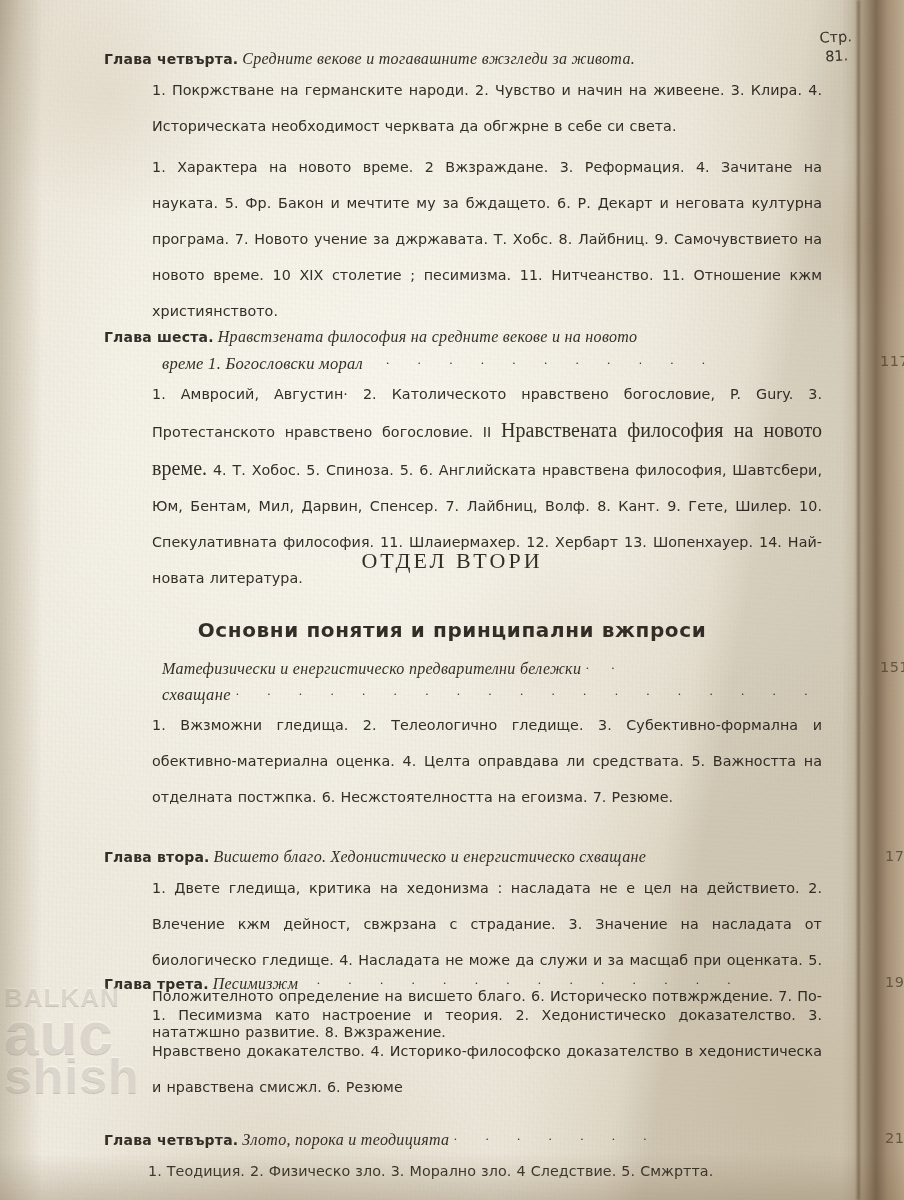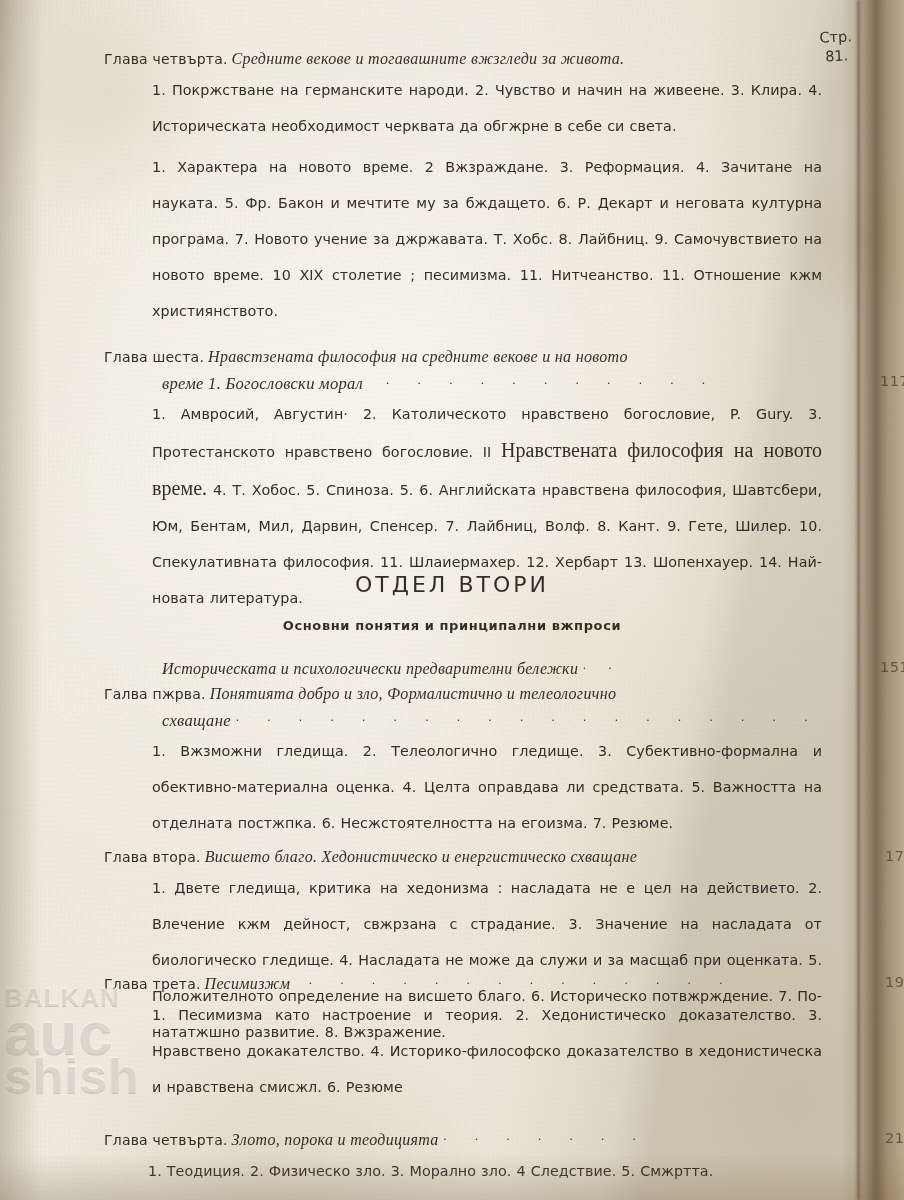--- a/index.html
+++ b/index.html
@@ -120,21 +120,21 @@
   .ch-line {
     display: block;
     font-size: 15.5px;
     line-height: 25px;
     letter-spacing: .1px;
     white-space: nowrap;
   }
   .ch-label {
     font-family: "DejaVu Sans", sans-serif;
     font-size: 14px;
-    font-weight: normal;
+    font-weight: bold;
     letter-spacing: .2px;
   }
   .ch-title {
     font-family: "Liberation Serif", serif;
     font-style: italic;
     font-size: 16px;
     letter-spacing: .3px;
   }
   .ch-title-wrap {
     font-family: "Liberation Serif", serif;
@@ -188,21 +188,21 @@
     font-size: 22px;
     letter-spacing: 3px;
     color: #241f18;
   }
   .sec-sub {
     position: absolute;
     left: 0; right: 0;
     text-align: center;
     font-family: "DejaVu Sans", sans-serif;
     font-weight: bold;
-    font-size: 13px;
+    font-size: 20px;
     letter-spacing: .6px;
     color: #241f18;
   }
 
   
   #str-head {
     position: absolute;
     right: 52px;
     top: 28px;
     text-align: center;
@@ -244,49 +244,45 @@
         <span class="ch-label">Глава четвърта.</span>
         <span class="ch-title">Средните векове и тогавашните вжзгледи за  живота.</span>
       </div>
       <div class="items">1. Покржстване на германските народи. 2. Чувство и начин на живеене. 3. Клира. 4. Историческата необходимост черквата да обгжрне в себе си света.</div>
     </div>
 
     <div class="blk" style="top:149px;">
       <div class="items">1. Характера на новото време. 2 Вжзраждане.  3.  Реформация. 4. Зачитане на науката. 5. Фр. Бакон и мечтите му за бждащето. 6. Р. Декарт и неговата  културна програма. 7. Новото  учение за джржавата. Т. Хобс. 8. Лайбниц. 9. Самочувствието на новото време. 10 XIX столетие ; песимизма. 11. Нитчеанство. 11. Отношение кжм християнството.</div>
     </div>
 
-    <div class="blk" style="top:324px;margin-top:20px;">
+    <div class="blk" style="top:324px;">
       <div class="ch-line">
         <span class="ch-label">Глава шеста.</span>
         <span class="ch-title">Нравстзената философия на средните векове и на новото</span>
       </div>
       <div class="ch-title-wrap">
         <span>време 1. Богословски морал</span>
         <span class="dots wide" style="font-style:normal; margin-left:18px;">· · · · · · · · · · ·</span>
         <span class="pg" style="top:25px; font-style:normal;">117.</span>
       </div>
       <div class="items"><span>1. Амвросий, Августин· 2. Католическото нравствено богословие, P. Gury. 3. Протестанското нравствено  богословие. II </span><span class="ital-run">Нравствената философия на новото време.</span><span> 4.  Т.  Хобос.  5.  Спиноза.  5. 6. Английската нравствена философия, Шавтсбери,  Юм, Бентам, Мил, Дарвин, Спенсер. 7. Лайбниц, Волф. 8. Кант. 9. Гете, Шилер. 10. Спекулативната  философия. 11.  Шлаиермахер. 12.  Хербарт 13. Шопенхауер. 14. Най-новата литература.</span></div>
     </div>
 
-    <div class="sec-title" style="top:572px;">ОТДЕЛ ВТОРИ</div>
+    <div class="sec-title" style="top:548px;font-family:Liberation Serif, serif;">ОТДЕЛ ВТОРИ</div>
     <div class="sec-sub" style="top:618px;">Основни понятия и принципални вжпроси</div>
 
     <div class="blk" style="top:655px;">
       <div class="ch-line" style="padding-left:58px;">
-        <span class="ch-title">Историческата и психологически предварителни бележки</span>
+        <span class="ch-title">Матефизически и енергистическо предварителни бележки</span>
         <span class="dots">· ·</span>
         <span class="pg" style="top:0;">151.</span>
       </div>
     </div>
 
     <div class="blk" style="top:681px;">
-      <div class="ch-line">
-        <span class="ch-label">Галва пжрва.</span>
-        <span class="ch-title">Понятията  добро и зло,  Формалистично и телеологично</span>
-      </div>
       <div class="ch-title-wrap">
         <span>схващане</span>
         <span class="dots wide" style="font-style:normal;">· · · · · · · · · · · · · · · · · · ·</span>
       </div>
       <div class="items">1. Вжзможни гледища. 2. Телеологично  гледище. 3. Субективно-формална и обективно-материална  оценка. 4. Целта оправдава ли средствата. 5. Важността на отделната постжпка. 6. Несжстоятелността на егоизма. 7. Резюме.</div>
     </div>
 
     <div class="blk" style="top:844px;">
       <div class="ch-line">
         <span class="ch-label">Глава втора.</span>

